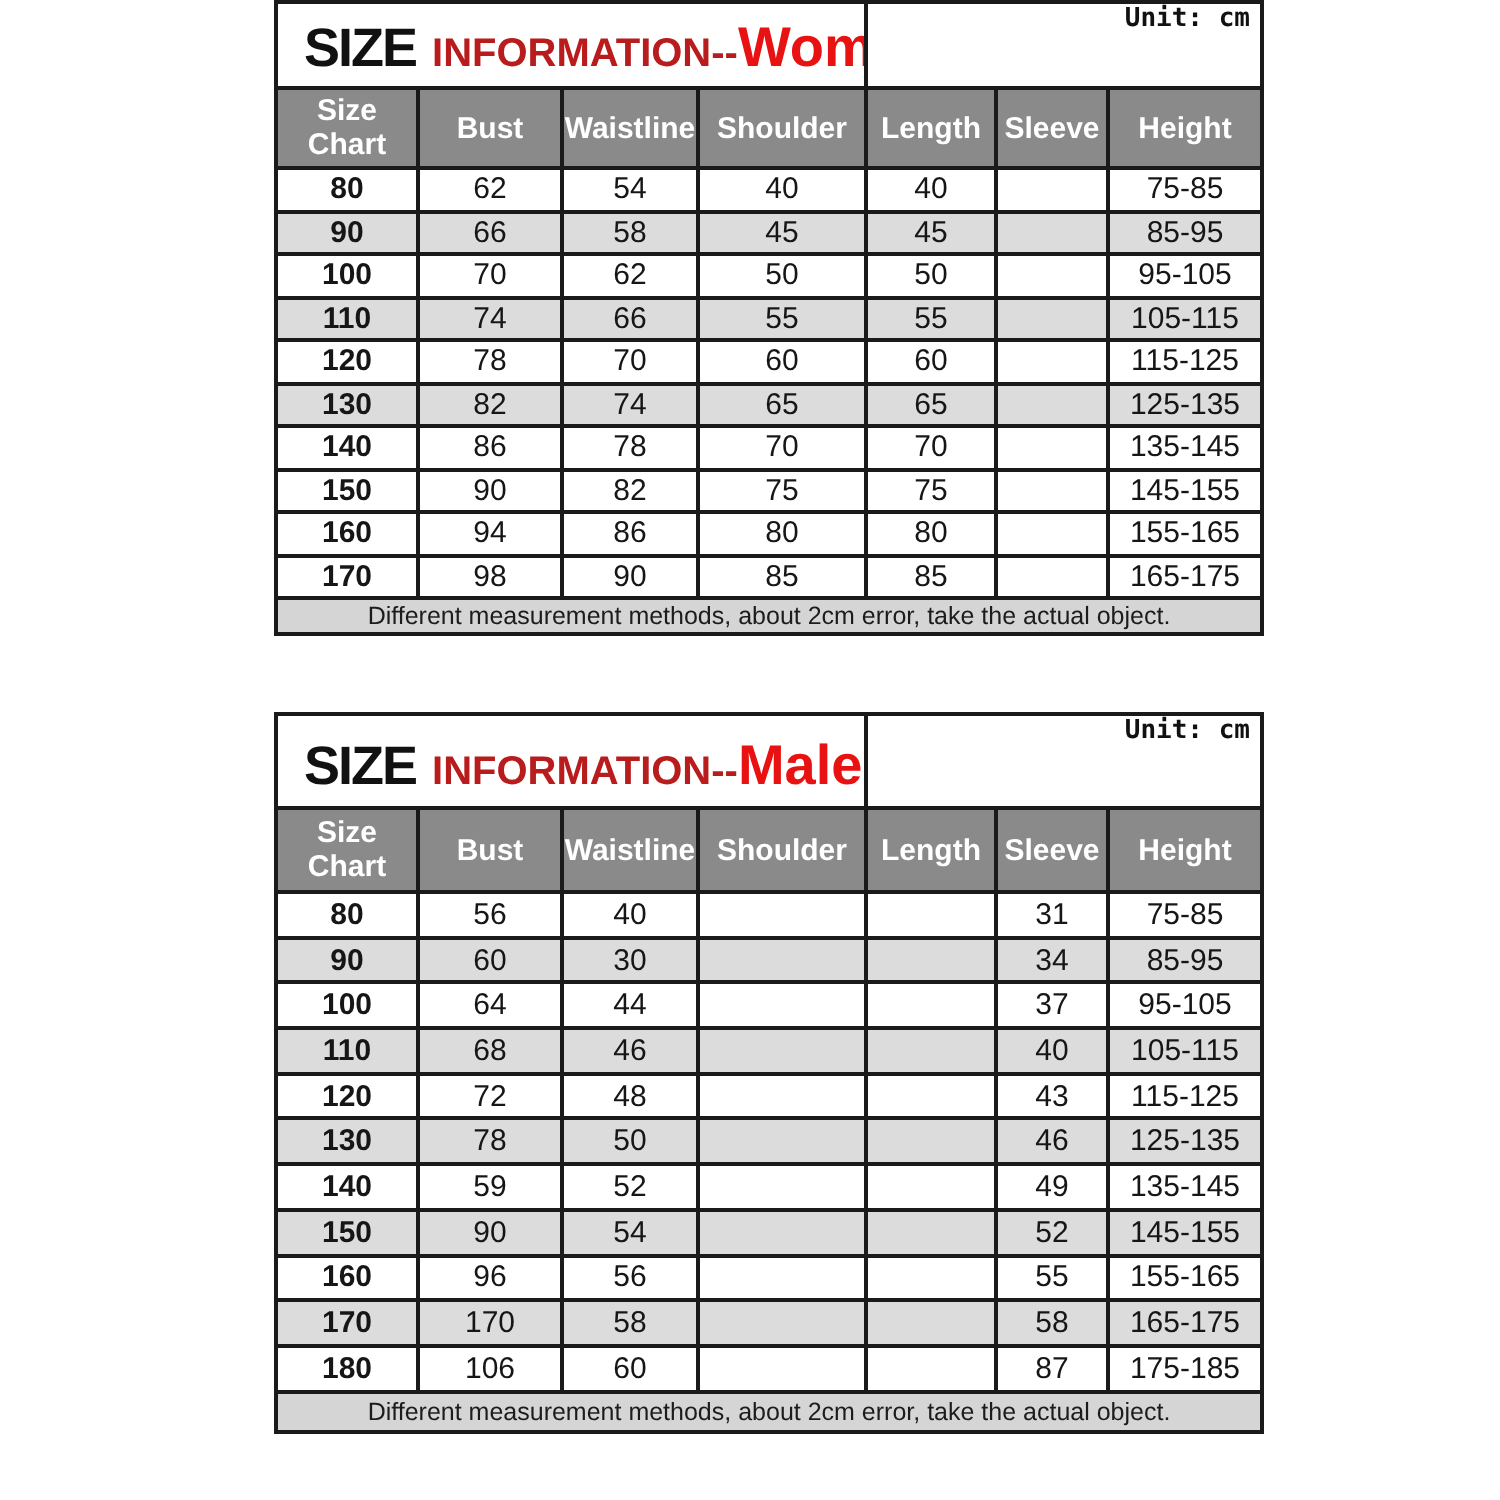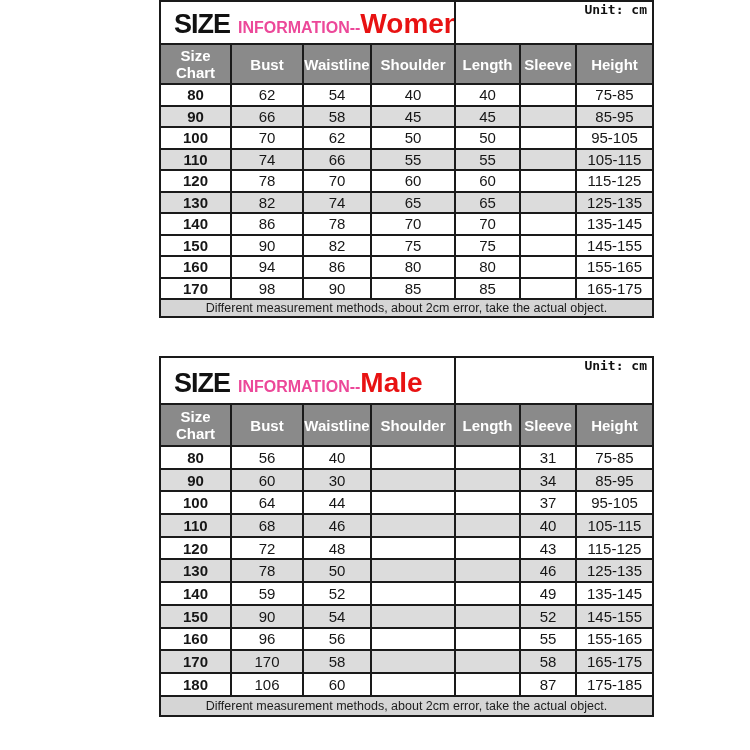--- a/index.html
+++ b/index.html
@@ -13,21 +13,21 @@
   *{margin:0;padding:0;box-sizing:border-box;}
   html,body{background:#fff;}
   body{
     width:750px;height:750px;
     font-family:"Liberation Sans", sans-serif;
     color:var(--ink);
     position:relative;
     overflow:hidden;
   }
   .page{position:absolute;inset:0;background:#fff;}
-  .size-table{position:absolute;left:137px;width:495px;margin-left:22px;}
+  .size-table{position:absolute;left:137px;width:495px;}
   .t0{top:0;}
   .t1{top:356px;}
 
   
   .title-row{
     display:flex;
     border:2px solid var(--border);
     border-bottom:0;
     background:#fff;
   }
@@ -37,21 +37,21 @@
     width:295px;
     border-right:2px solid var(--border);
     display:flex;align-items:baseline;
     padding-left:13px;
     white-space:nowrap;
     overflow:hidden;
   }
   .t0 .title-cell{padding-top:6px;}
   .t1 .title-cell{padding-top:9px;}
   .ts{font-size:27px;font-weight:bold;letter-spacing:-1px;color:#111;}
-  .ti{font-size:16px;font-weight:bold;color:#ec4899;margin-left:8px;letter-spacing:0px;}
+  .ti{font-size:20px;font-weight:bold;color:#b91c1c;margin-left:8px;letter-spacing:0px;}
   .tn{font-size:28px;font-weight:bold;color:var(--accent-red);letter-spacing:0;}
   .unit-cell{
     flex:1;
     display:flex;align-items:flex-start;justify-content:flex-end;
     padding:0 5px 1px 0;
   }
   .unit{
     font-family:"DejaVu Sans Mono", monospace;
     font-weight:bold;
     font-size:13px;color:#111;

